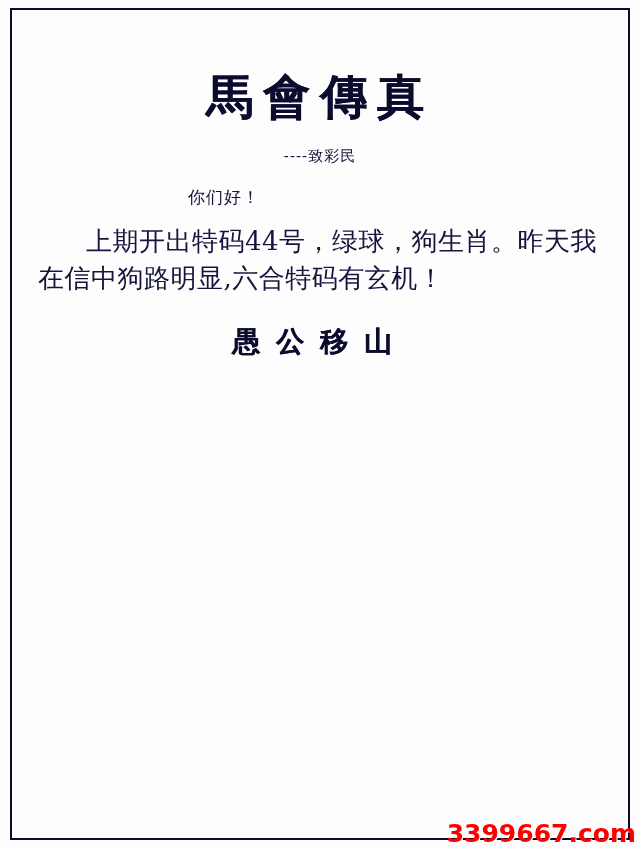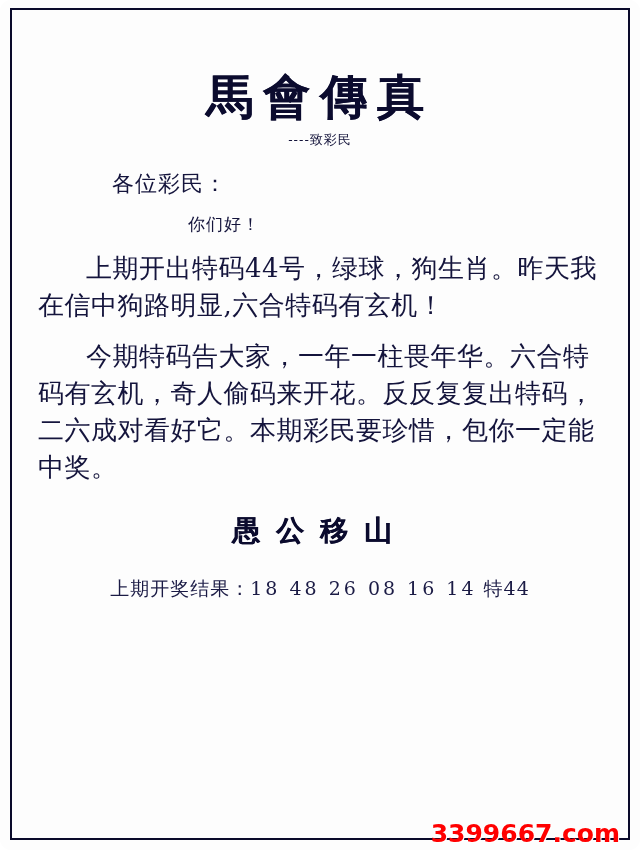--- a/index.html
+++ b/index.html
@@ -59,23 +59,23 @@
     color: #0b0b2e;
     margin-top: 16px;
     letter-spacing: 1px;
   }
   .subtitle .issue {
     letter-spacing: 0px;
   }
   .dedication {
     text-align: center;
     font-family: "DejaVu Serif", serif;
-    font-size: 13px;
+    font-size: 15px;
     color: #13133a;
-    margin-top: 10px;
+    margin-top: 26px;
     letter-spacing: 1px;
   }
   .body-text {
     margin-top: 20px;
     font-family: "DejaVu Serif", serif;
     color: #14143c;
   }
   .salutation {
     font-size: 22px;
     margin-left: 74px;
@@ -116,21 +116,21 @@
     text-align: center;
     letter-spacing: 1px;
     white-space: nowrap;
     overflow: hidden;
   }
   .results-line .nums {
     letter-spacing: 3px;
   }
   .watermark {
     position: absolute;
-    right: 20px;
+    right: 4px;
     bottom: 2px;
     font-family: "DejaVu Sans", sans-serif;
     font-size: 25px;
     font-weight: bold;
     color: #ff0000;
     letter-spacing: 0px;
     text-shadow: 1px 1px 0 #ffffff;
   }
 </style>
 </head>
@@ -139,28 +139,23 @@
 <div class="page">
   <div class="border-frame"></div>
   <div class="content">
 
     <div class="title">馬會傳真</div>
 
 
     <div class="dedication">----致彩民</div>
 
     <div class="body-text">
-      <div class="salutation">各位彩民：</div>
       <div class="greeting">你们好！</div>
       <div class="para indent">上期开出特码44号，绿球，狗生肖。昨天我在信中狗路明显,六合特码有玄机！</div>
-      <div class="para indent">今期特码告大家，一年一柱畏年华。六合特码有玄机，奇人偷码来开花。反反复复出特码，二六成对看好它。本期彩民要珍惜，包你一定能中奖。</div>
     </div>
 
     <div class="slogan">愚公移山</div>
 
-    <div class="results-line">
-      <span>上期开奖结果：</span><span class="nums">18 48 26 08 16 14</span> <span>特44</span>
-    </div>
 
   </div>
 
   <div class="watermark">3399667.com</div>
 </div>
 
 </body></html>

